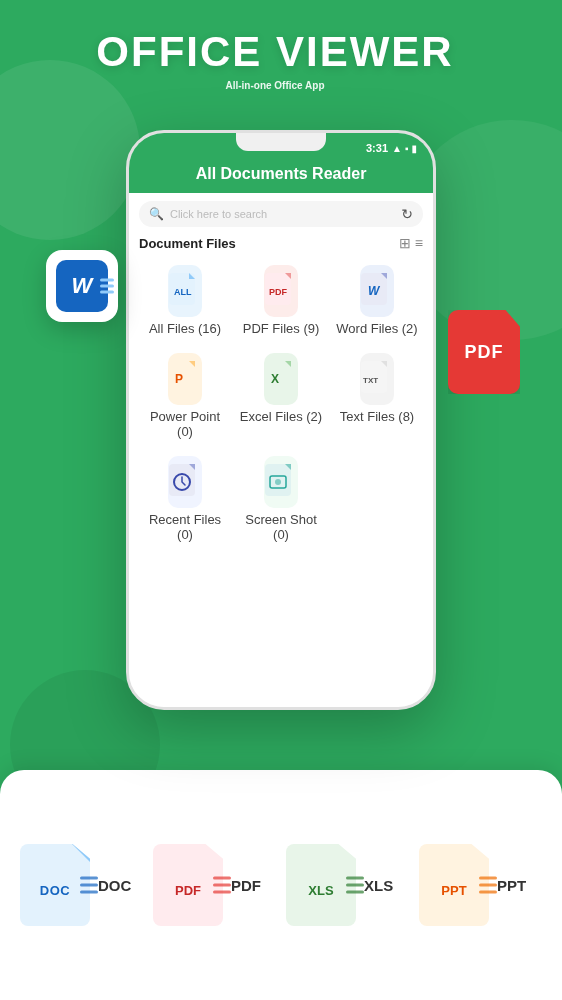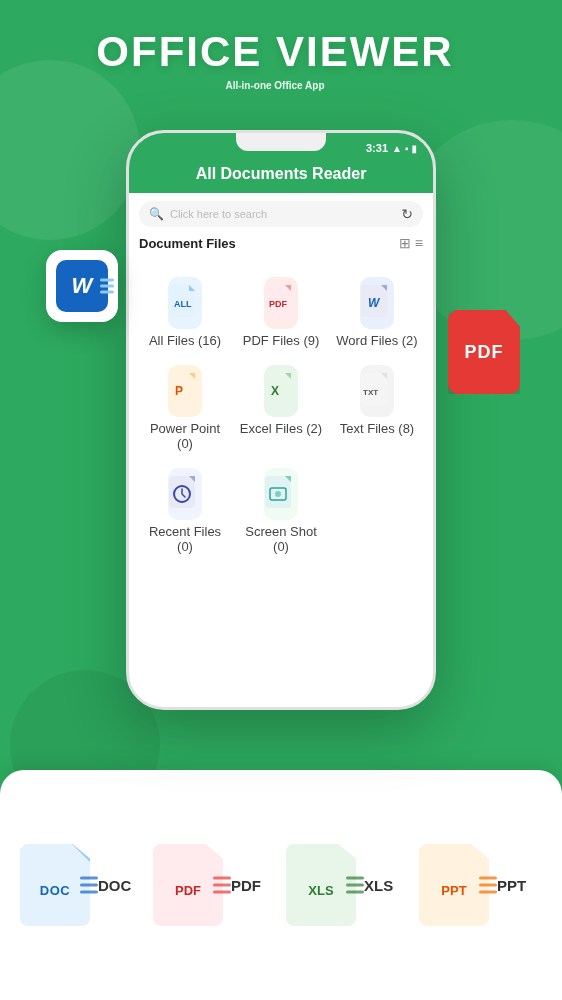--- a/index.html
+++ b/index.html
@@ -145,21 +145,21 @@
     }
     .search-icon-inner { font-size: 12px; color: #aaa; margin-right: 6px; }
     .search-placeholder { font-size: 11px; color: #bbb; flex: 1; }
     .refresh-icon { font-size: 14px; color: #555; }
 
     
     .section-header {
       display: flex;
       justify-content: space-between;
       align-items: center;
-      margin-bottom: 20px;
+      margin-bottom: 8px;
     }
     .section-title { font-size: 13px; font-weight: 700; color: #222; }
     .view-toggle { display: flex; gap: 4px; }
     .view-btn { font-size: 14px; color: #888; cursor: pointer; }
 
     
     .file-grid {
       display: grid;
       grid-template-columns: repeat(3, 1fr);
       gap: 4px;

